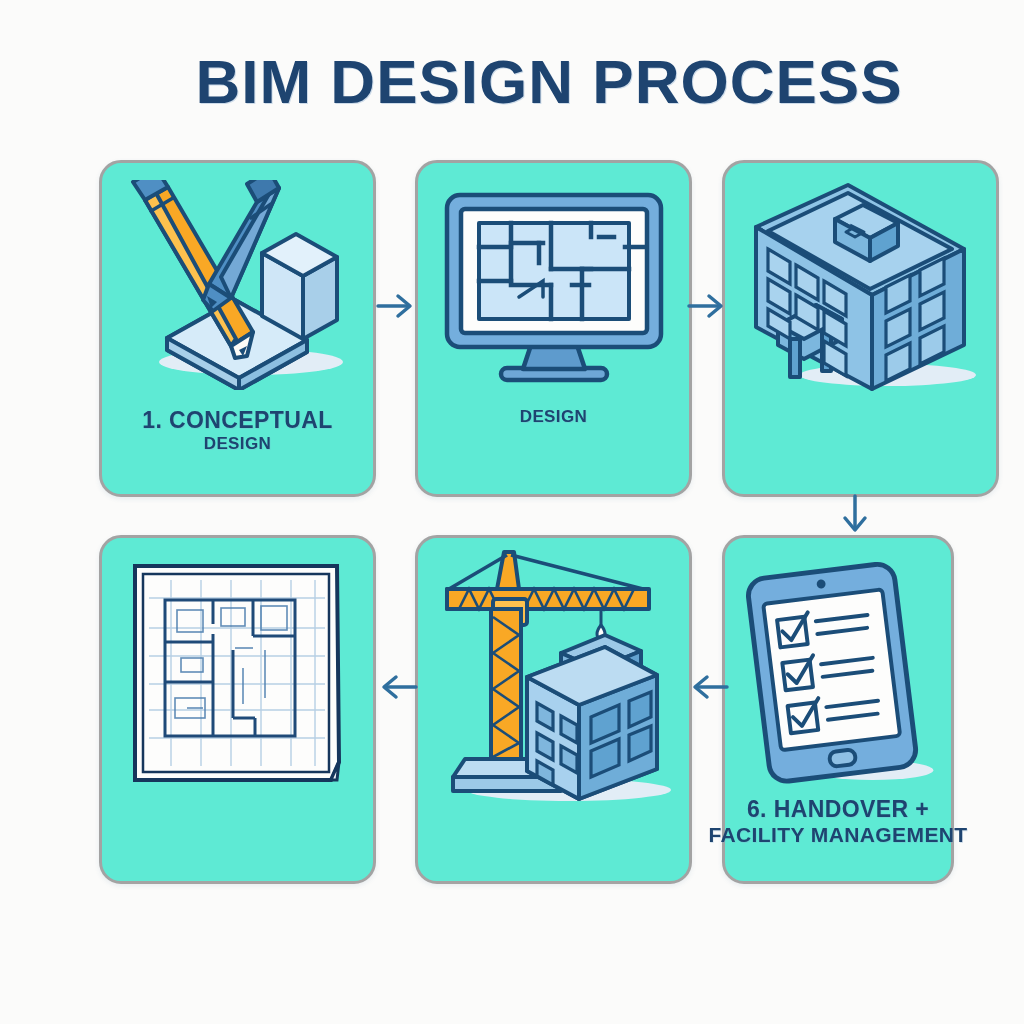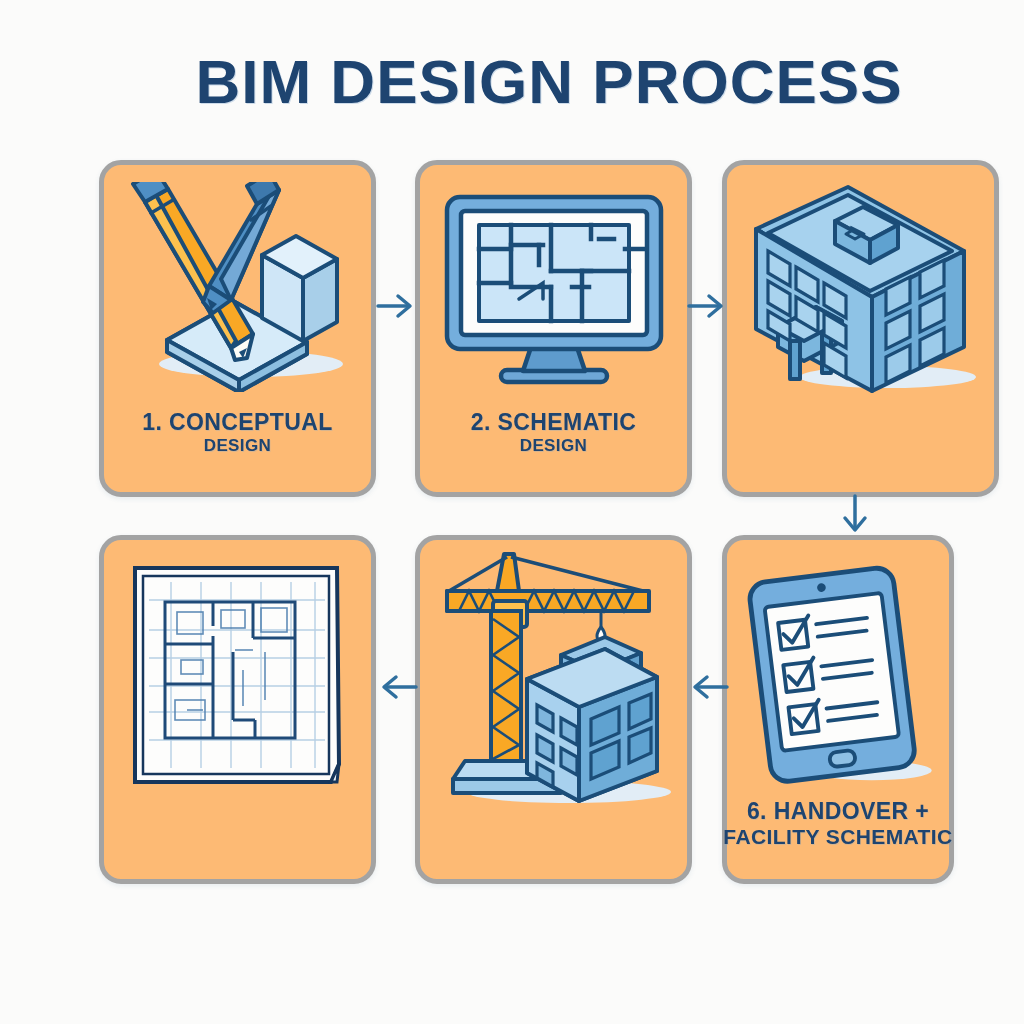--- a/index.html
+++ b/index.html
@@ -18,22 +18,22 @@
     font-size:62px;
     font-weight:bold;
     letter-spacing:1px;
     color:#1e4470;
     text-shadow:1px 1px 0 rgba(120,160,200,.35);
     white-space:nowrap;
   }
 
   .card{
     position:absolute;
-    background:#fdba74;
-    border:5px solid #a3a3a3;
+    background:#5eead4;
+    border:3px solid #a3a3a3;
     border-radius:22px;
     box-sizing:border-box;
     box-shadow:0 2px 5px rgba(60,110,150,.10);
   }
   .icon-wrap{
     position:absolute;left:0;right:0;top:14px;height:215px;
     display:flex;align-items:center;justify-content:center;
   }
   .card-label{
     position:absolute;left:-18px;right:-18px;top:244px;
@@ -133,21 +133,20 @@
           <line x1="72" y1="100" x2="112" y2="100"></line>
           <line x1="186" y1="62" x2="204" y2="62"></line>
           <line x1="133" y1="100" x2="150" y2="100"></line>
         </g>
         <g stroke="#1b4d78" stroke-width="3.5" fill="none" stroke-linecap="round">
           <path d="M80 112 L104 96 L104 112"></path>
         </g>
       </svg>
     </div>
     <div class="card-label">
-      <span class="lbl-l1">2. SCHEMATIC</span>
       <span class="lbl-l2">DESIGN</span>
     </div>
   </div>
 
   <div class="card" style="left:685px;top:160px;width:277px;height:337px;">
     <div class="icon-wrap">
       <svg width="246" height="212" viewBox="0 0 246 212">
         <ellipse cx="150" cy="196" rx="88" ry="11" fill="#e2edf6"></ellipse>
         <g stroke="#1b4d78" stroke-width="4" stroke-linejoin="round">
 
@@ -338,21 +337,21 @@
             <rect x="60" y="146" width="28" height="28"></rect>
             <path d="M64 158 L72 168 L92 142"></path>
             <line x1="99" y1="152" x2="152" y2="152"></line>
             <line x1="99" y1="165" x2="150" y2="165"></line>
           </g>
         </g>
       </svg>
     </div>
     <div class="card-label" style="top:258px;">
       <span class="lbl-l1">6. HANDOVER +</span>
-      <span class="lbl-small">FACILITY SCHEMATIC</span>
+      <span class="lbl-small">FACILITY MANAGEMENT</span>
     </div>
   </div>
 
   <svg class="arrow" style="left:339px;top:290px;" width="42" height="32" viewBox="0 0 42 32">
     <g stroke="#2f6f9e" stroke-width="3.5" fill="none" stroke-linecap="round" stroke-linejoin="round">
       <line x1="2" y1="16" x2="32" y2="16"></line>
       <polyline points="22,6 34,16 22,26"></polyline>
     </g>
   </svg>
 

